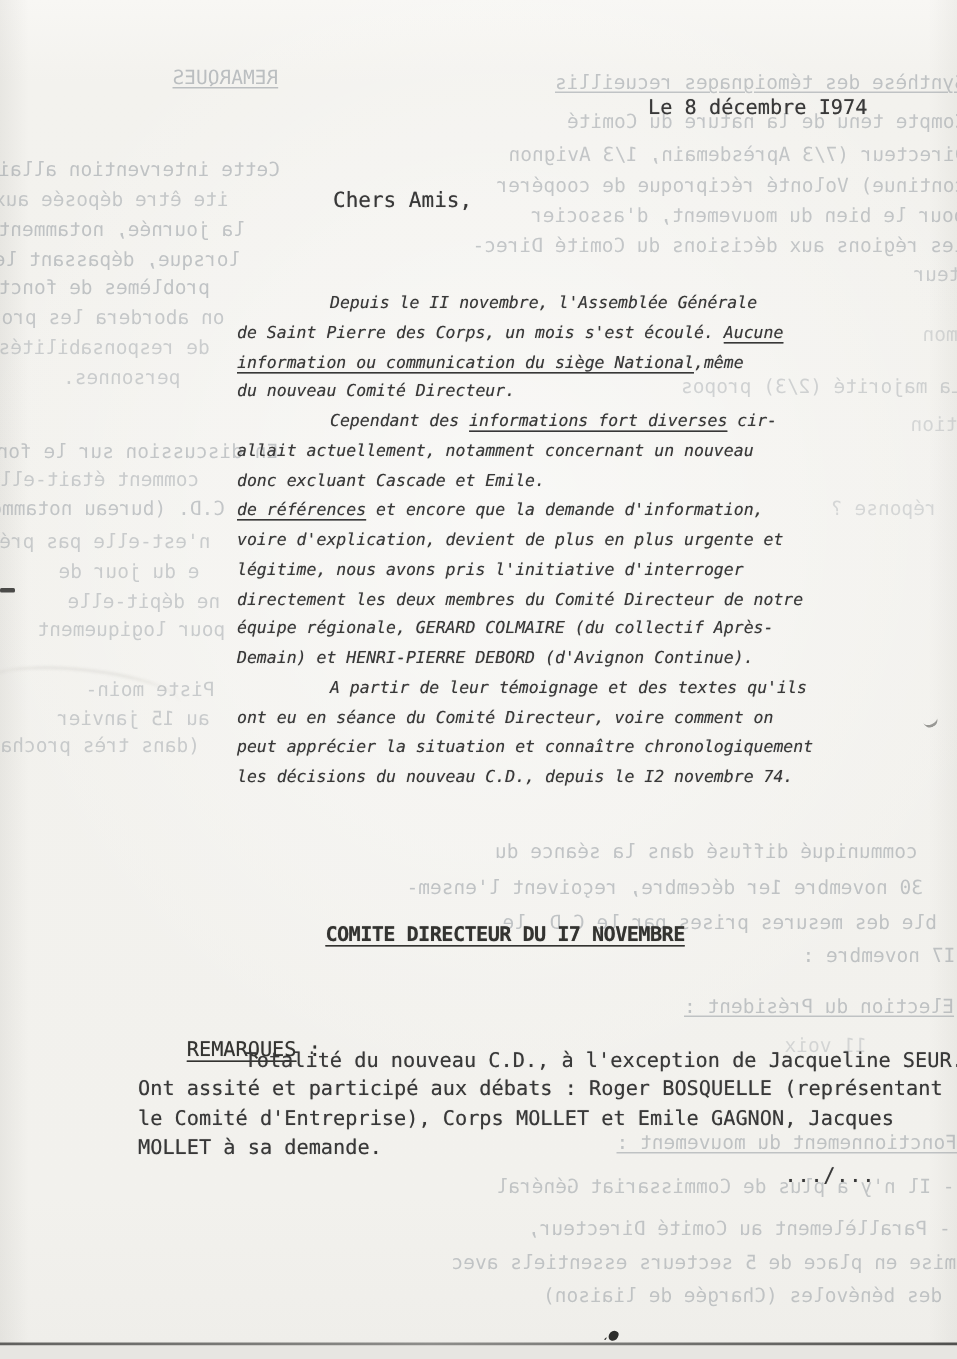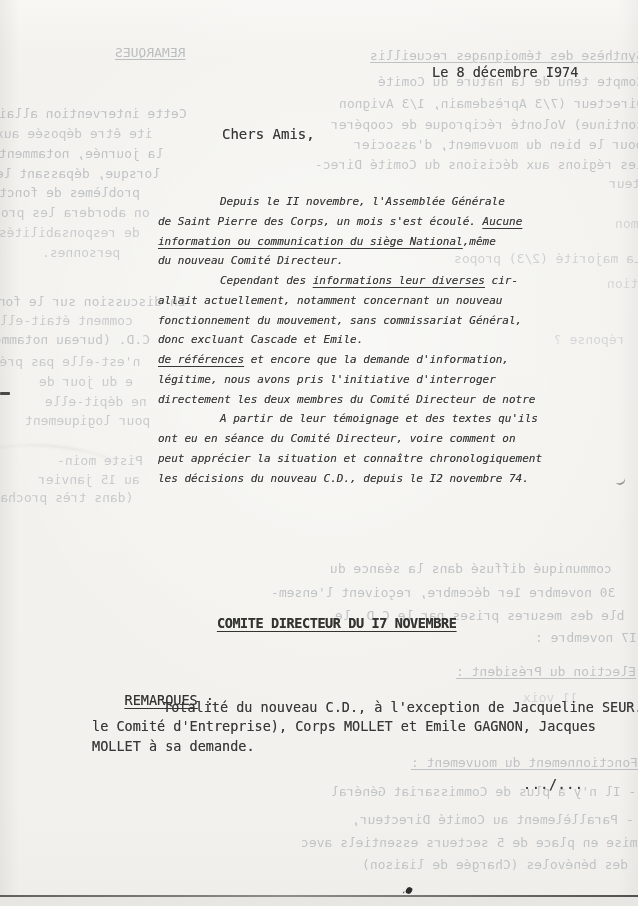--- a/index.html
+++ b/index.html
@@ -96,43 +96,46 @@
 
   <div class="txt date">Le 8 décembre I974</div>
 
   <div class="txt salutation">Chers Amis,</div>
 
   <div class="body-block">
       <div class="tline indent"><span>Depuis le II novembre, l'Assemblée Générale</span></div>
       <div class="tline"><span>de Saint Pierre des Corps, un mois s'est écoulé. </span><span class="u">Aucune</span></div>
       <div class="tline"><span class="u">information ou communication du siège National</span><span>,même</span></div>
       <div class="tline"><span>du nouveau Comité Directeur.</span></div>
-      <div class="tline indent"><span>Cependant des </span><span class="u">informations leur diverses</span><span> cir-</span></div>
+      <div class="tline indent"><span>Cependant des </span><span class="u">informations fort diverses</span><span> cir-</span></div>
       <div class="tline"><span>allait actuellement, notamment concernant un nouveau</span></div>
-      <div class="tline"><span>fonctionnement du mouvement, sans commissariat Général,</span></div>
       <div class="tline"><span>donc excluant Cascade et Emile.</span></div>
       <div class="tline"><span class="u">de références</span><span> et encore que la demande d'information,</span></div>
+      <div class="tline"><span>voire d'explication, devient de plus en plus urgente et</span></div>
       <div class="tline"><span>légitime, nous avons pris l'initiative d'interroger</span></div>
       <div class="tline"><span>directement les deux membres du Comité Directeur de notre</span></div>
+      <div class="tline"><span>équipe régionale, GERARD COLMAIRE (du collectif Après-</span></div>
+      <div class="tline"><span>Demain) et HENRI-PIERRE DEBORD (d'Avignon Continue).</span></div>
       <div class="tline indent"><span>A partir de leur témoignage et des textes qu'ils</span></div>
       <div class="tline"><span>ont eu en séance du Comité Directeur, voire comment on</span></div>
       <div class="tline"><span>peut apprécier la situation et connaître chronologiquement</span></div>
       <div class="tline"><span>les décisions du nouveau C.D., depuis le I2 novembre 74.</span></div>
     </div>
 
   <div class="txt section-heading">
     <span class="u">COMITE DIRECTEUR DU I7 NOVEMBRE</span>
   </div>
 
   <div class="txt presents-label">
     <span class="u">REMARQUES</span><span> :</span>
   </div>
 
   <div class="presents-block">
       <div class="tline indent"><span>Totalité du nouveau C.D., à l'exception de Jacqueline SEUR.</span></div>
+      <div class="tline"><span>Ont assité et participé aux débats : Roger BOSQUELLE (représentant</span></div>
       <div class="tline"><span>le Comité d'Entreprise), Corps MOLLET et Emile GAGNON, Jacques</span></div>
       <div class="tline"><span>MOLLET à sa demande.</span></div>
     </div>
 
   <div class="txt continuation">.../...</div>
 
   <div class="edge-dash"></div>
   <div class="margin-mark"></div>
   <div class="ink-blob"></div>
   <div class="scan-line"></div>

